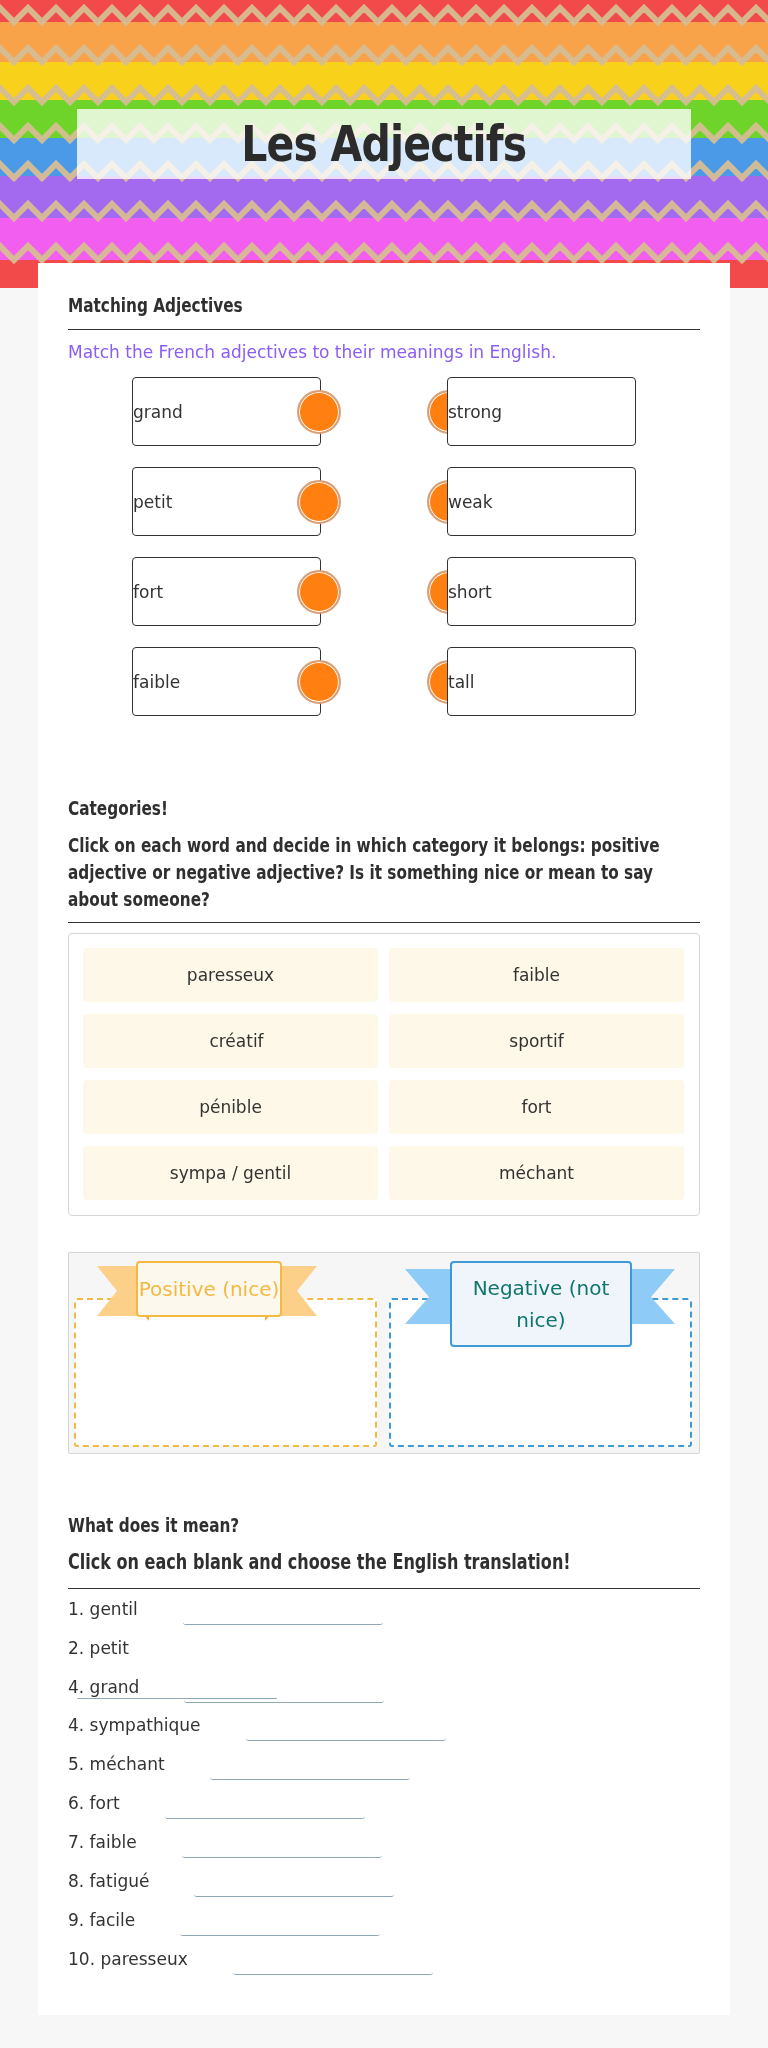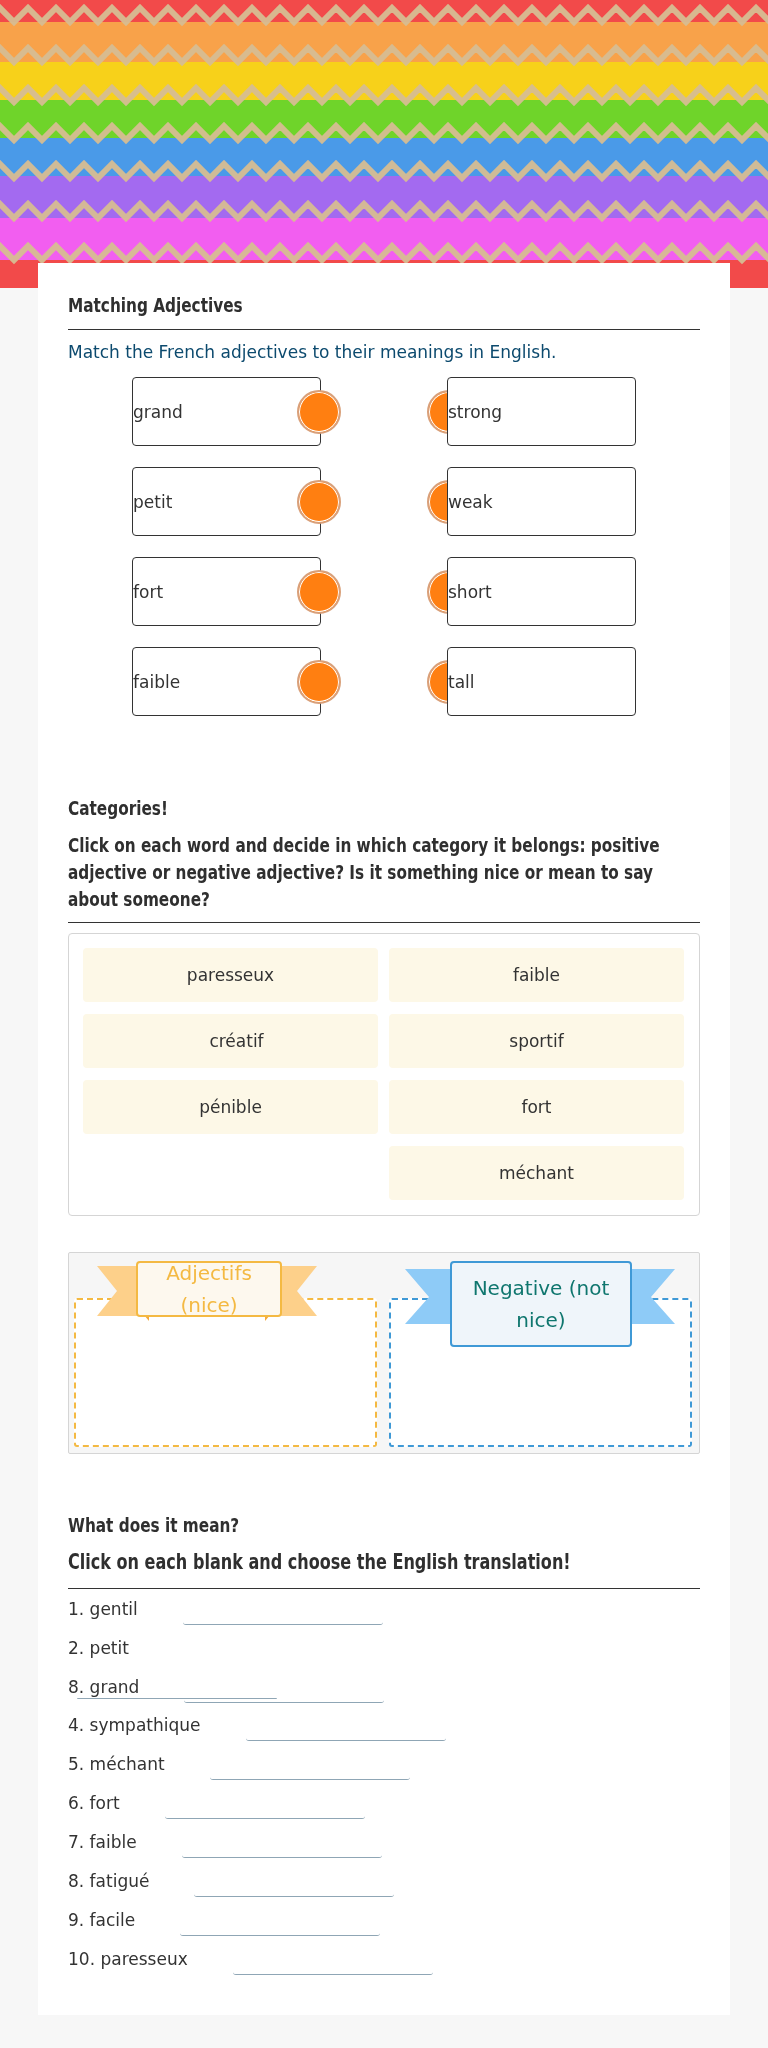--- a/index.html
+++ b/index.html
@@ -33,21 +33,21 @@
     
     .card {
       position: absolute; left: 38px; top: 263px; width: 692px; height: 1752px;
       background: #ffffff;
     }
     .section-title {
       position: absolute; left: 30px; font-family: "DejaVu Sans Condensed", "DejaVu Sans", sans-serif;
       font-weight: bold; color: #2f2f2f; transform-origin: left center;
     }
     .rule { position: absolute; left: 30px; width: 632px; height: 1px; background: #333; }
-    .body-text { position: absolute; left: 30px; font-size: 17px; color: #0c4a6e; }
+    .body-text { position: absolute; left: 30px; font-size: 17px; color: #8b5cf6; }
 
     
     .match-box {
       position: absolute; width: 189px; height: 69px; border: 1.5px solid #333; border-radius: 4px;
       background: #fff; display: flex; align-items: center; 
       font-size: 17px; color: #333;
     }
     .dot {
       position: absolute; width: 44px; height: 44px; border-radius: 50%;
       background: #ff7f11; border: 2px solid #d9a07a; box-shadow: 0 0 0 1px #fff inset;
@@ -97,20 +97,23 @@
     <g fill="none" stroke="#d7bd93" stroke-width="6" opacity="0.95">
       <path id="z0" d="M-14 22 L0 8 L14 22 L28 8 L42 22 L56 8 L70 22 L84 8 L98 22 L112 8 L126 22 L140 8 L154 22 L168 8 L182 22 L196 8 L210 22 L224 8 L238 22 L252 8 L266 22 L280 8 L294 22 L308 8 L322 22 L336 8 L350 22 L364 8 L378 22 L392 8 L406 22 L420 8 L434 22 L448 8 L462 22 L476 8 L490 22 L504 8 L518 22 L532 8 L546 22 L560 8 L574 22 L588 8 L602 22 L616 8 L630 22 L644 8 L658 22 L672 8 L686 22 L700 8 L714 22 L728 8 L742 22 L756 8 L770 22 L784 8"></path>
       <use href="#z0" y="40"></use>
       <use href="#z0" y="80"></use>
       <use href="#z0" y="118"></use>
       <use href="#z0" y="156"></use>
       <use href="#z0" y="196"></use>
       <use href="#z0" y="238"></use>
     </g>
   </svg>
+  <div class="title-box">
+    <h1>Les Adjectifs</h1>
+  </div>
 </div>
 
 <div class="card">
 
   <div class="section-title" style="top:30px; font-size:20px; transform:scaleX(0.85);">Matching Adjectives</div>
   <div class="rule" style="top:66px;"></div>
   <div class="body-text" style="top:79px;">Match the French adjectives to their meanings in English.</div>
 
   <div>
     <div class="match-box" style="left:94px; top:114px;">
@@ -154,34 +157,35 @@
   <div class="section-title" style="top:569px; width:740px; font-size:20px; line-height:27px; transform:scaleX(0.85);">Click on each word and decide in which category it belongs:   positive adjective or negative adjective?   Is it something nice or mean to say about someone?</div>
   <div class="rule" style="top:659px;"></div>
 
   <div class="word-pool">
     <div class="word-chip" style="left:14px; top:14px;">paresseux</div>
     <div class="word-chip" style="left:320px; top:14px;">faible</div>
     <div class="word-chip" style="left:14px; top:80px;padding-left:12px;">créatif</div>
     <div class="word-chip" style="left:320px; top:80px;">sportif</div>
     <div class="word-chip" style="left:14px; top:146px;">pénible</div>
     <div class="word-chip" style="left:320px; top:146px;">fort</div>
+    <div class="word-chip" style="left:14px; top:212px;">sympa / gentil</div>
     <div class="word-chip" style="left:320px; top:212px;">méchant</div>
   </div>
 
   <div class="cat-area">
     <div class="drop-zone pos"></div>
     <div class="drop-zone neg"></div>
 
     <svg class="ribbon-tail" style="left:28px; top:8px;" width="220" height="60">
       <polygon points="0,5 42,5 42,55 0,55 20,30" fill="#fdd08a"></polygon>
       <polygon points="220,5 178,5 178,55 220,55 200,30" fill="#fdd08a"></polygon>
       <polygon points="42,48 52,48 52,60" fill="#f4a93a"></polygon>
       <polygon points="178,48 168,48 168,60" fill="#f4a93a"></polygon>
     </svg>
-    <div class="ribbon-label pos">Adjectifs (nice)</div>
+    <div class="ribbon-label pos">Positive (nice)</div>
 
     <svg class="ribbon-tail" style="left:336px; top:16px;" width="270" height="60">
       <polygon points="0,0 50,0 50,55 0,55 24,28" fill="#8ecbf7"></polygon>
       <polygon points="270,0 220,0 220,55 270,55 246,28" fill="#8ecbf7"></polygon>
     </svg>
     <div class="ribbon-label neg">Negative (not nice)</div>
   </div>
 
   <div class="section-title" style="top:1250px; font-size:20px; transform:scaleX(0.85);">What does it mean?</div>
   <div class="section-title" style="top:1287px; font-size:21px; transform:scaleX(0.85); white-space:nowrap;">Click on each blank and choose the English translation!</div>
@@ -190,21 +194,21 @@
   <div>
     <div class="fill-row" style="top:1336px;">
         <span>1. gentil</span>
         <span class="fill-blank"></span>
       </div>
     <div class="fill-row" style="top:1375px;flex-direction:column;">
         <span>2. petit</span>
         <span class="fill-blank"></span>
       </div>
     <div class="fill-row" style="top:1414px;">
-        <span>8. grand</span>
+        <span>4. grand</span>
         <span class="fill-blank"></span>
       </div>
     <div class="fill-row" style="top:1452px;">
         <span>4. sympathique</span>
         <span class="fill-blank"></span>
       </div>
     <div class="fill-row" style="top:1491px;">
         <span>5. méchant</span>
         <span class="fill-blank"></span>
       </div>

